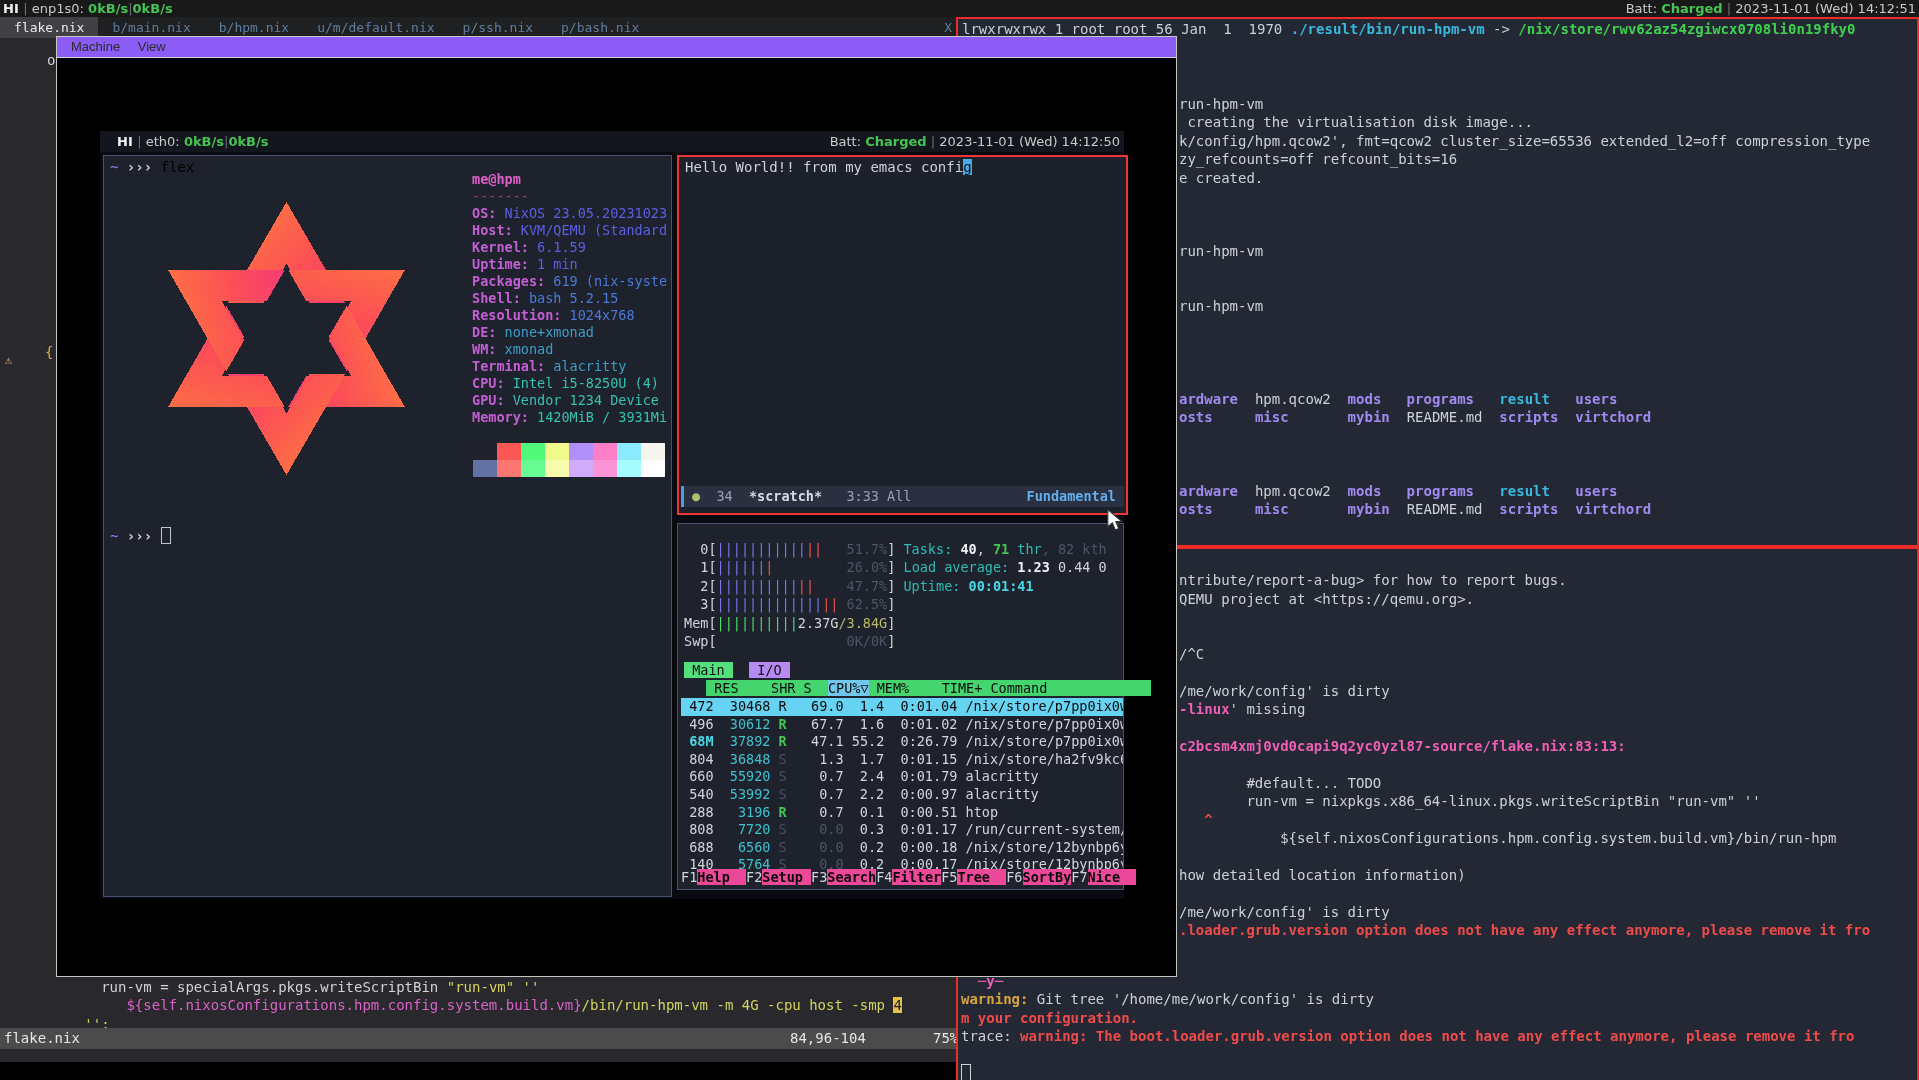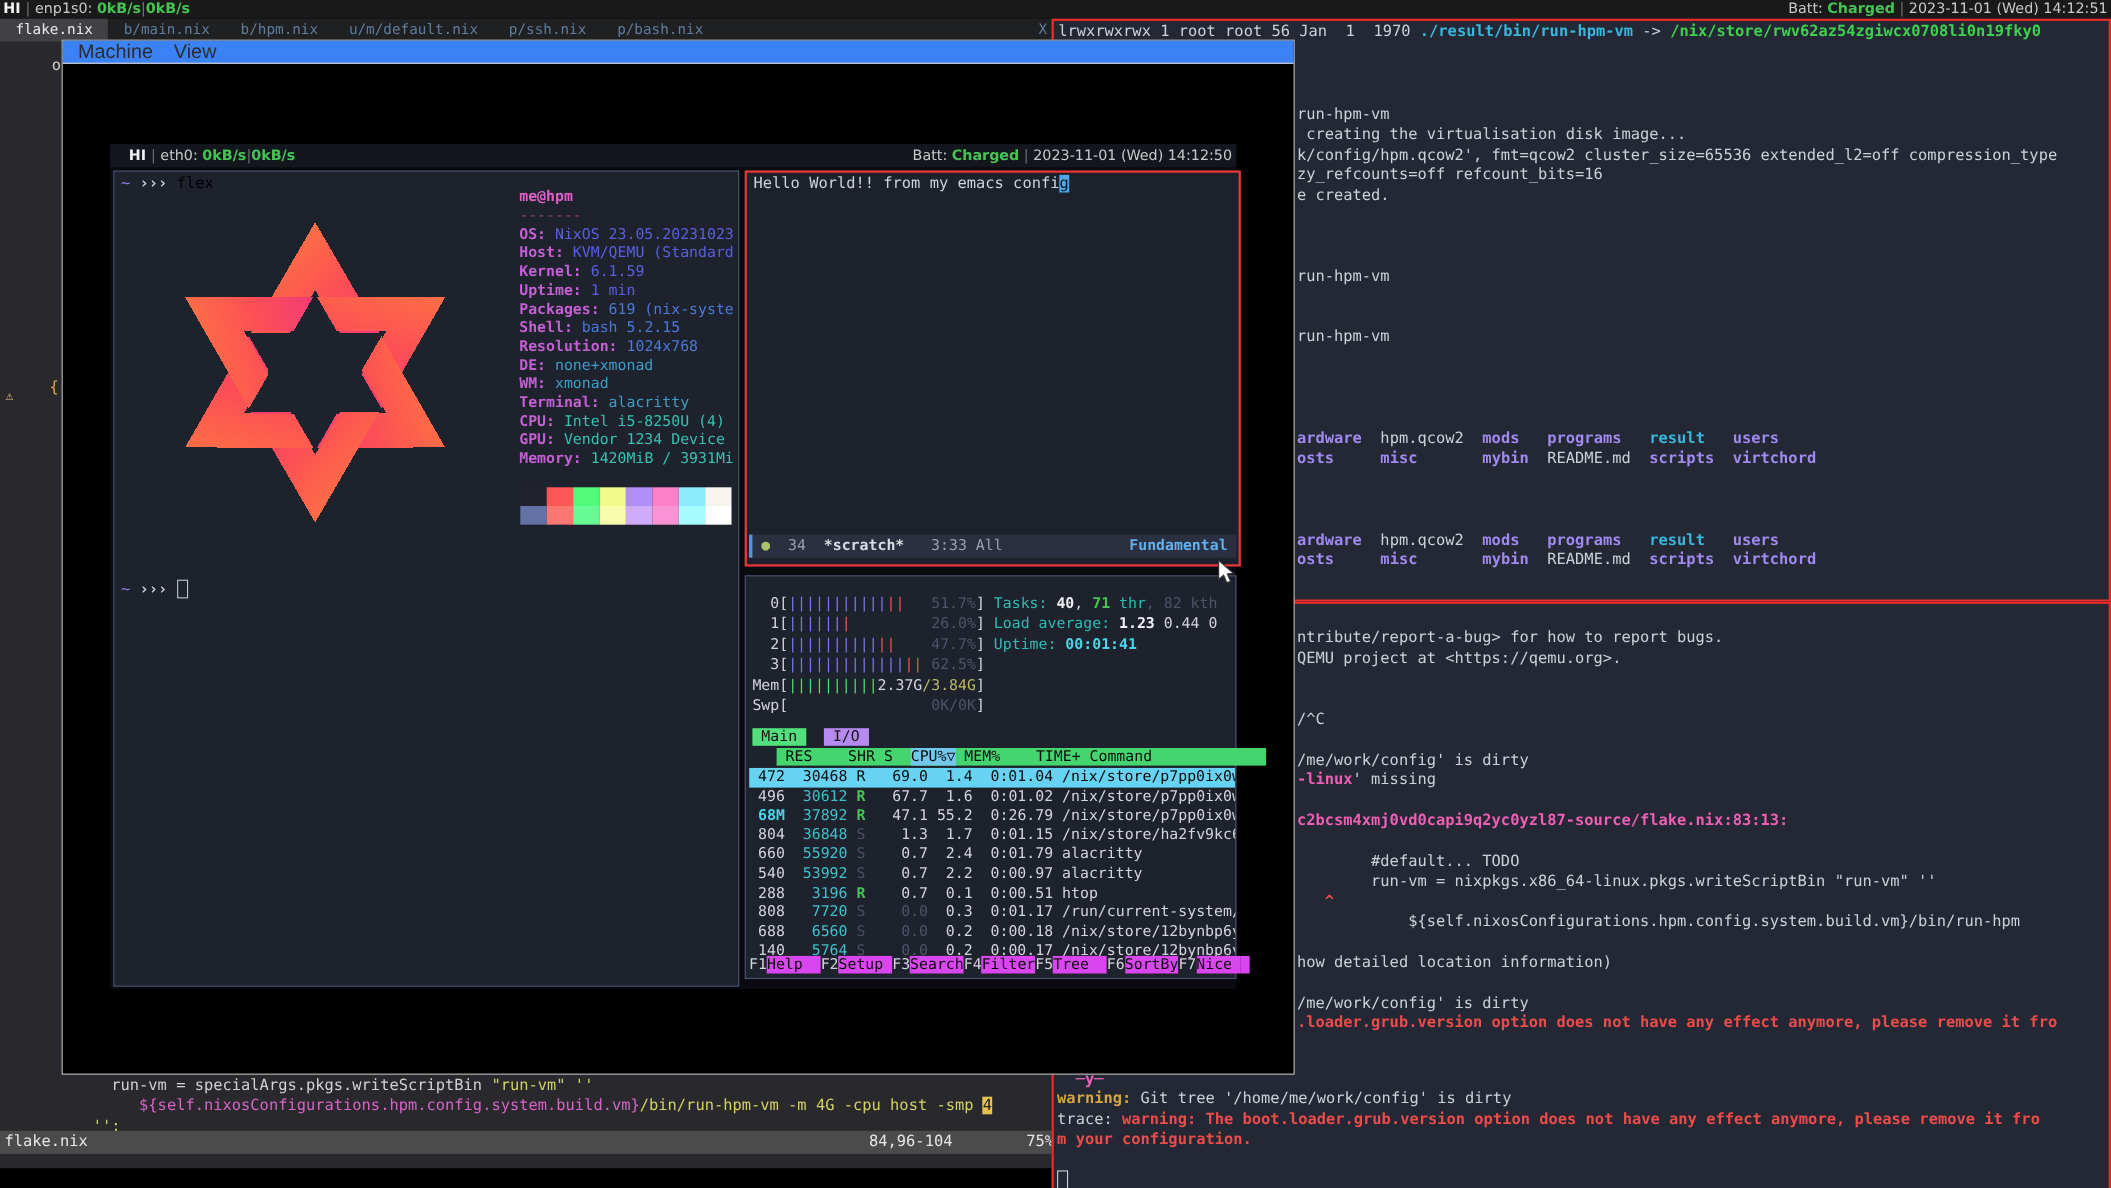--- a/index.html
+++ b/index.html
@@ -37,23 +37,23 @@
   .t1body{position:absolute;left:221px;top:76px;}
   .t2a{position:absolute;left:221px;top:4px;}
   .t2b{position:absolute;left:3px;top:423px;} .wb{color:#eef1f5;font-weight:bold;}
   .grn{color:#45c454;font-weight:bold;} .grnb{color:#3ed14e;font-weight:bold;}
   .cynb{color:#38b8dc;font-weight:bold;} .vio{color:#a08af0;font-weight:bold;}
   .pnk{color:#ef5fb5;font-weight:bold;} .red{color:#ee4b4b;font-weight:bold;}
   .org{color:#d7a53e;font-weight:bold;} .dim{color:#4d5468;} .dim2{color:#6a6f7a;}
   .hollow{display:inline-block;width:8px;height:15px;border:1px solid #ced2da;vertical-align:text-bottom;}
   
   .qemu{left:56px;top:36px;width:1119px;height:939px;border:1px solid #c9c7c3;background:#000;}
-  .qmenu{position:absolute;left:0;top:0;width:100%;height:20px;background:#3b82f6;
+  .qmenu{position:absolute;left:0;top:0;width:100%;height:20px;background:#8b5cf6;
          border-bottom:1px solid #d8d5d0;font-family:"Liberation Sans",sans-serif;
-         font-size:18px;color:#2c2c2c;line-height:20px;}
+         font-size:13px;color:#2c2c2c;line-height:20px;}
   .qmenu span{margin-left:14px;}
   
   .vmscreen{left:43px;top:94px;width:1024px;height:768px;background:#0a0b10;font-size:13.5px;}
   .vmbar{position:absolute;left:0;top:0;width:1024px;height:21px;background:#14161d;color:#c9c9c9;
          font-family:"DejaVu Sans",sans-serif;font-size:13px;line-height:21px;}
   .vmbar .left{position:absolute;left:17px;top:0;}
   .vmbar .right{position:absolute;right:4px;top:0;}
   .pane{position:absolute;background:#1e222c;}
   .paneL{left:3px;top:24px;width:567px;height:740px;border:1px solid #4a5270;}
   .paneE{left:577px;top:24px;width:447px;height:356px;border:2px solid #ee3636;background:#1d212b;}
@@ -82,21 +82,21 @@
   .mblu{color:#7678e8;} .mred{color:#ef5350;} .mgrn{color:#4ade6a;} .myel{color:#b9b963;}
   .mcyn{color:#2fbcb4;} .cyn2{color:#3fc0cc;} .cynb2{color:#49d7e8;font-weight:bold;} .sdim{color:#4a5062;}
   .htabs{position:absolute;left:6px;top:138px;}
   .tabg{background:#52e07c;color:#111;} .tabv{background:#b78af2;color:#111;}
   .hhdr{position:absolute;left:0;top:156px;width:100%;padding-left:28px;}
   .hdr{background:#45d56e;} .hdr span{color:#0c0c0c;}
   .hdrsel{background:#72c8ec !important;}
   .hrows{position:absolute;left:3px;top:174px;width:442px;overflow:hidden;line-height:17.6px;color:#d2d5db;}
   .sel{background:#67d3f2;} .sel span{color:#0b0b0b !important;font-weight:normal !important;}
   .hfbar{position:absolute;left:3px;top:345px;color:#d2d5db;}
-  .fk{background:#d946ef;color:#0a0a0a;}
+  .fk{background:#ec4899;color:#0a0a0a;font-weight:bold;}
   .pointer{left:1106px;top:508px;z-index:60;}
   .z10{z-index:10;} .z40{z-index:40;}
 </style>
 </head>
 <body>
 
 <div id="screen">
 
   <div class="abs hbar">
     <div class="left"><div class="ln"><span class="wb">HI </span><span class="dim2">| </span><span>enp1s0: </span><span class="grn">0kB/s</span><span class="dim2">|</span><span class="grn">0kB/s</span></div></div>
@@ -175,22 +175,22 @@
         <div class="ln"><span>            ${self.nixosConfigurations.hpm.config.system.build.vm}/bin/run-hpm</span></div>
         <div class="ln"><span> </span></div>
         <div class="ln"><span>how detailed location information)</span></div>
         <div class="ln"><span> </span></div>
         <div class="ln"><span>/me/work/config' is dirty</span></div>
         <div class="ln"><span class="red">.loader.grub.version option does not have any effect anymore, please remove it fro</span></div>
       </div>
     <div class="t2b">
         <div class="ln"><span>  </span><span class="pnk">─y─</span></div>
         <div class="ln"><span class="org">warning:</span><span> Git tree '/home/me/work/config' is dirty</span></div>
+        <div class="ln"><span class="red">m your configuration.</span></div>
         <div class="ln"><span>trace: </span><span class="red">warning: The boot.loader.grub.version option does not have any effect anymore, please remove it fro</span></div>
-        <div class="ln"><span class="red">m your configuration.</span></div>
         <div class="ln"><span> </span></div>
         <div class="ln"><span class="hollow"> </span></div>
       </div>
   </div>
 
   <div class="abs qemu z40">
     <div class="qmenu">
       <span>Machine</span>
       <span>View</span>
     </div>

